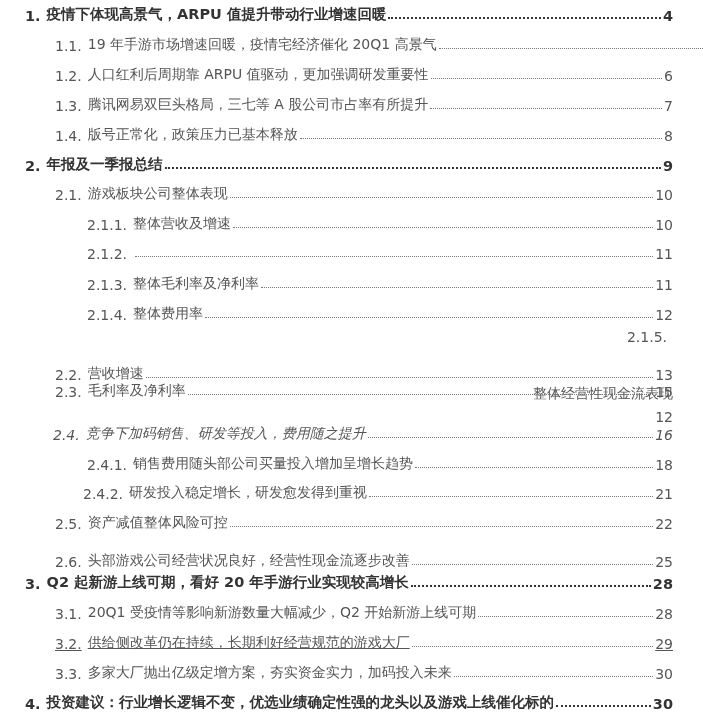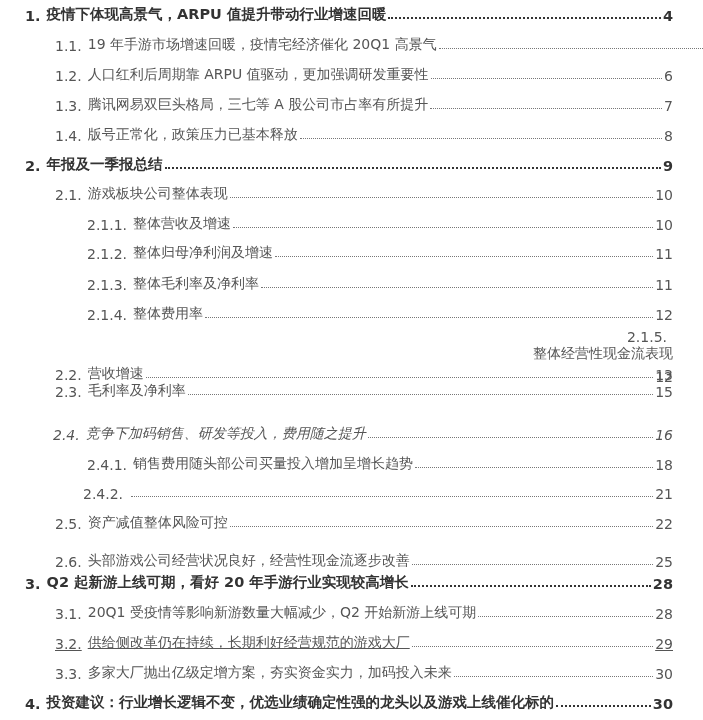--- a/index.html
+++ b/index.html
@@ -3,21 +3,21 @@
 <meta charset="utf-8">
 <style>
   html, body { margin: 0; padding: 0; background: #ffffff; }
   body { width: 703px; height: 720px; overflow: hidden; position: relative;
          font-family: "DejaVu Sans", "Liberation Sans", sans-serif; }
   .toc { position: absolute; left: 0; top: 0; width: 703px; }
   .row { position: absolute; left: 0; width: 703px; height: 24px;
          display: flex; align-items: flex-end; }
   .row .inner { position: absolute; right: 30px; display: flex; align-items: flex-end; height: 24px; }
   .num { white-space: nowrap; margin-right: 6px; }
-  .title { white-space: nowrap; }
+  .title { white-space: nowrap; margin-top: 40px; }
   .leader { flex: 1; border-bottom: 1px dotted #555; margin: 0 2px 5px 2px; height: 1px; }
   .page { white-space: nowrap; text-align: right; }
   .l1 { color: #333333; font-weight: bold; font-size: 14.5px; }
   .l1 .leader { border-bottom: 2px dotted #333; margin-bottom: 5px; }
   .l2, .l3 { color: #555555; font-size: 14px; }
   .l2 .leader, .l3 .leader { border-bottom: 1px dotted #777; }
 </style>
 </head>
 <body>
 
@@ -82,21 +82,20 @@
       <div class="inner" style="left: 87px;">
         <span class="num">2.1.1.</span>
         <span class="title">整体营收及增速</span>
         <span class="leader"></span>
         <span class="page">10</span>
       </div>
     </div>
     <div class="row l3" style="top: 238px;">
       <div class="inner" style="left: 87px;">
         <span class="num">2.1.2.</span>
-        <span class="title">整体归母净利润及增速</span>
         <span class="leader"></span>
         <span class="page">11</span>
       </div>
     </div>
     <div class="row l3" style="top: 269.1px;">
       <div class="inner" style="left: 87px;">
         <span class="num">2.1.3.</span>
         <span class="title">整体毛利率及净利率</span>
         <span class="leader"></span>
         <span class="page">11</span>
@@ -146,20 +145,21 @@
       <div class="inner" style="left: 87px;">
         <span class="num">2.4.1.</span>
         <span class="title">销售费用随头部公司买量投入增加呈增长趋势</span>
         <span class="leader"></span>
         <span class="page">18</span>
       </div>
     </div>
     <div class="row l3" style="top: 478.4px;">
       <div class="inner" style="left: 83px;">
         <span class="num">2.4.2.</span>
+        <span class="title">研发投入稳定增长，研发愈发得到重视</span>
         <span class="leader"></span>
         <span class="page">21</span>
       </div>
     </div>
     <div class="row l2" style="top: 508.3px;">
       <div class="inner" style="left: 55px;">
         <span class="num">2.5.</span>
         <span class="title">资产减值整体风险可控</span>
         <span class="leader"></span>
         <span class="page">22</span>

